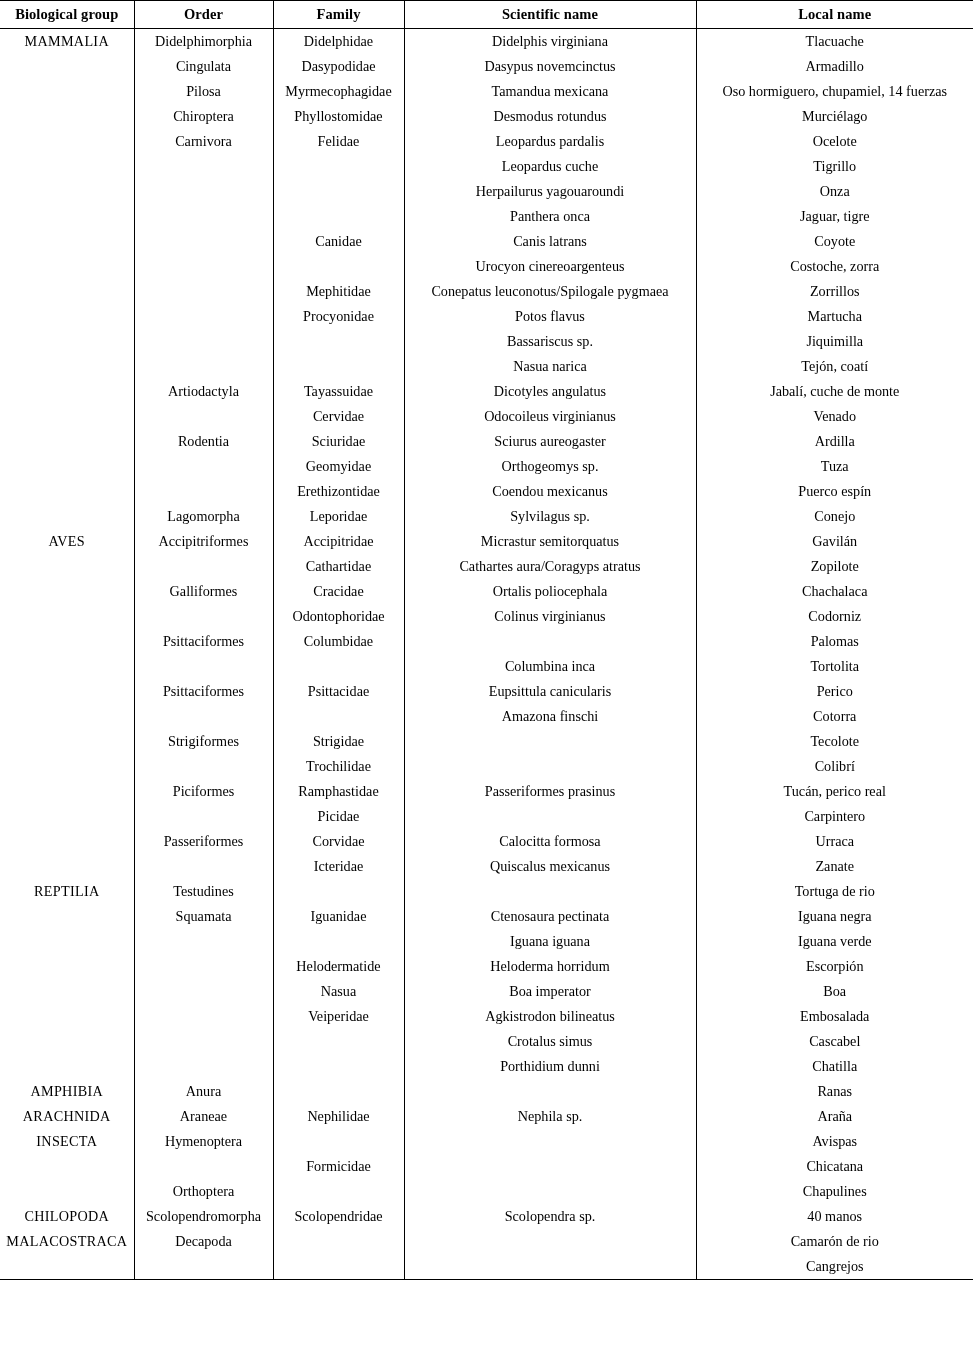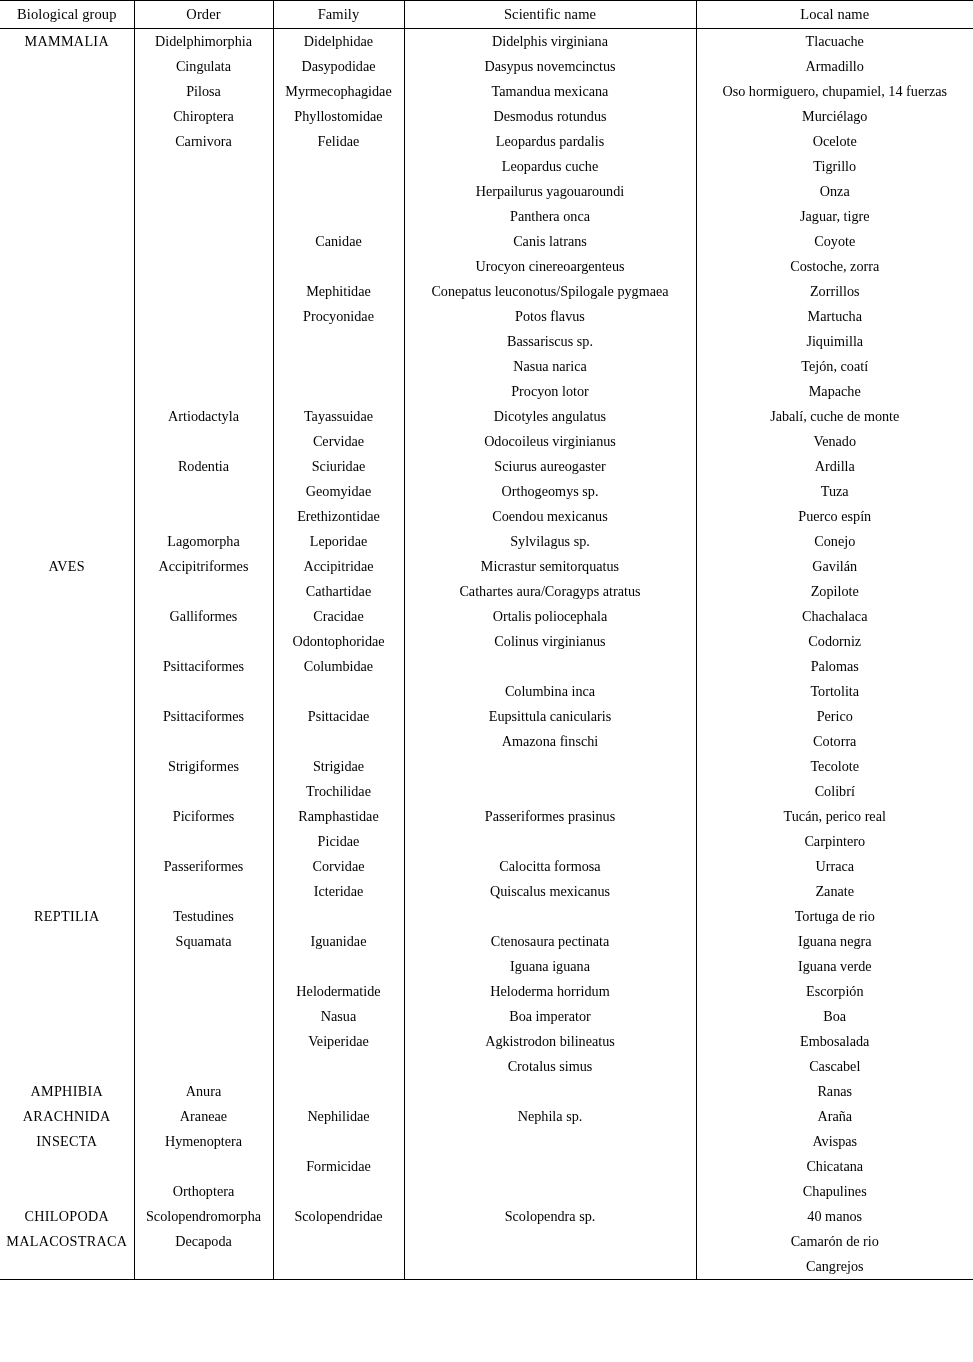--- a/index.html
+++ b/index.html
@@ -23,21 +23,21 @@
   table.species-table {
     border-collapse: collapse;
     width: 973px;
     table-layout: fixed;
   }
 
   
   table.species-table thead tr th {
     border-top: 1.6px solid #000;
     border-bottom: 1.3px solid #000;
-    font-weight: normal;
+    font-weight: bold;
     font-size: 14.5px;
     text-align: center;
     vertical-align: middle;
     height: 27px;
     padding: 0 2px;
     letter-spacing: 0.1px;
   }
 
   table.species-table thead tr th + th,
   table.species-table tbody tr td + td {
@@ -186,27 +186,20 @@
         </tr>
         <tr>
           <td class="group-cell"></td>
           <td></td>
           <td></td>
           <td class="sci-cell">Nasua narica</td>
           <td class="local-cell">Tejón, coatí</td>
         </tr>
         <tr>
           <td class="group-cell"></td>
-          <td></td>
-          <td></td>
-          <td class="sci-cell">Procyon lotor</td>
-          <td class="local-cell">Mapache</td>
-        </tr>
-        <tr>
-          <td class="group-cell"></td>
           <td>Artiodactyla</td>
           <td>Tayassuidae</td>
           <td class="sci-cell">Dicotyles angulatus</td>
           <td class="local-cell">Jabalí, cuche de monte</td>
         </tr>
         <tr>
           <td class="group-cell"></td>
           <td></td>
           <td>Cervidae</td>
           <td class="sci-cell">Odocoileus virginianus</td>
@@ -381,20 +374,27 @@
           <td class="local-cell">Embosalada</td>
         </tr>
         <tr>
           <td class="group-cell"></td>
           <td></td>
           <td></td>
           <td class="sci-cell">Crotalus simus</td>
           <td class="local-cell">Cascabel</td>
         </tr>
         <tr>
+          <td class="group-cell"></td>
+          <td></td>
+          <td></td>
+          <td class="sci-cell">Porthidium dunni</td>
+          <td class="local-cell">Chatilla</td>
+        </tr>
+        <tr>
           <td class="group-cell">AMPHIBIA</td>
           <td>Anura</td>
           <td></td>
           <td class="sci-cell"></td>
           <td class="local-cell">Ranas</td>
         </tr>
         <tr>
           <td class="group-cell">ARACHNIDA</td>
           <td>Araneae</td>
           <td>Nephilidae</td>

